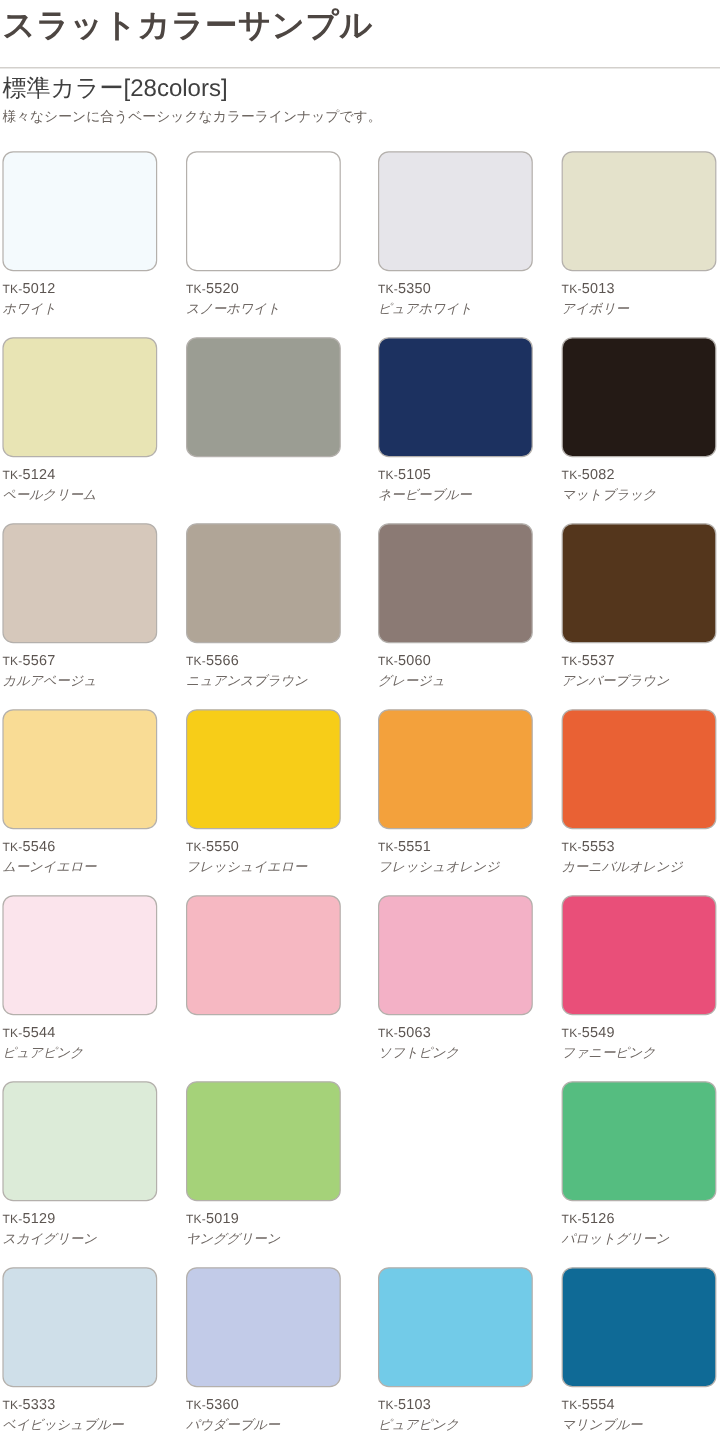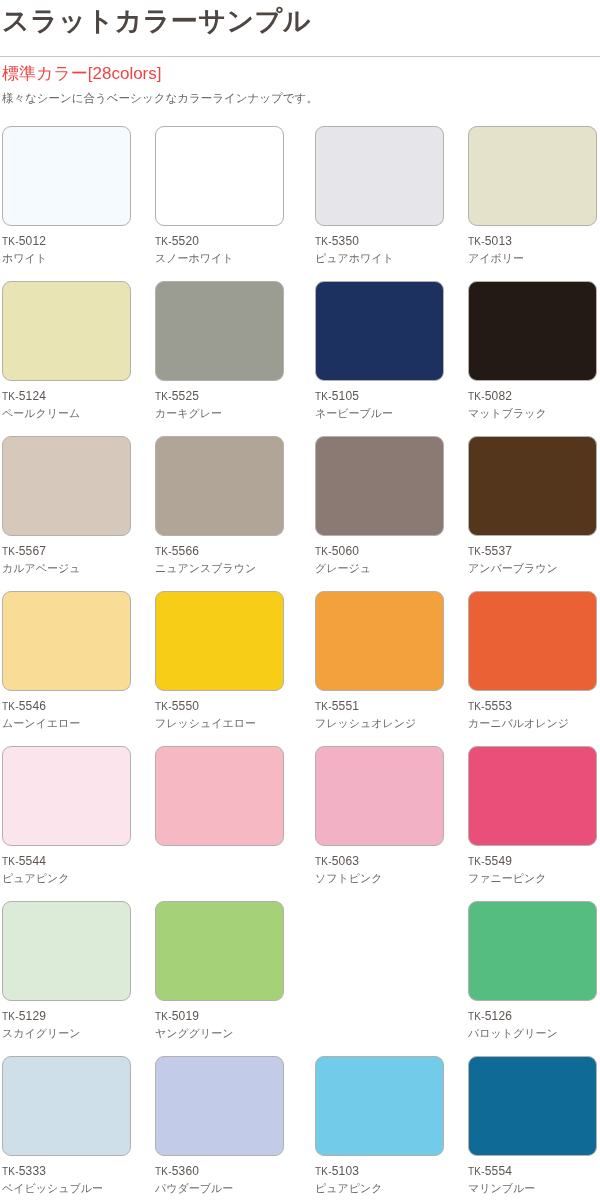--- a/index.html
+++ b/index.html
@@ -38,23 +38,23 @@
     top: 56px;
     width: 600px;
     height: 1px;
     background: #c9c5c0;
   }
 
   .section-title {
     position: absolute;
     left: 2px;
     top: 62px;
-    font-size: 17px;
+    font-size: 20px;
     font-weight: normal;
-    color: #ef4444;
+    color: #404040;
     line-height: 24px;
     white-space: nowrap;
   }
 
   .section-desc {
     position: absolute;
     left: 2px;
     top: 90px;
     font-size: 11.5px;
     color: #6b645f;
@@ -116,20 +116,21 @@
     letter-spacing: 0.2px;
   }
 
   .cname {
     display: block;
     margin-top: 2px;
     font-size: 11px;
     color: #6e6763;
     line-height: 14px;
     white-space: nowrap;
+    font-style: italic;
   }
 </style>
 </head>
 <body>
 
 <div class="page">
 
   <h1 class="page-title">スラットカラーサンプル</h1>
 
   <div class="divider"></div>
@@ -172,24 +173,20 @@
       <div class="row">
         <div class="cell c0">
           <div class="chip" style="background: rgb(232, 228, 180);"></div>
           <div class="label">
             <span class="code"><span class="pfx">TK-</span><span class="num">5124</span></span>
             <span class="cname">ペールクリーム</span>
           </div>
         </div>
         <div class="cell c1">
           <div class="chip" style="background: rgb(155, 157, 147);"></div>
-          <div class="label">
-            <span class="code"><span class="pfx">TK-</span><span class="num">5525</span></span>
-            <span class="cname">カーキグレー</span>
-          </div>
         </div>
         <div class="cell c2">
           <div class="chip" style="background: rgb(28, 49, 96);"></div>
           <div class="label">
             <span class="code"><span class="pfx">TK-</span><span class="num">5105</span></span>
             <span class="cname">ネービーブルー</span>
           </div>
         </div>
         <div class="cell c3">
           <div class="chip" style="background: rgb(36, 26, 21);"></div>

